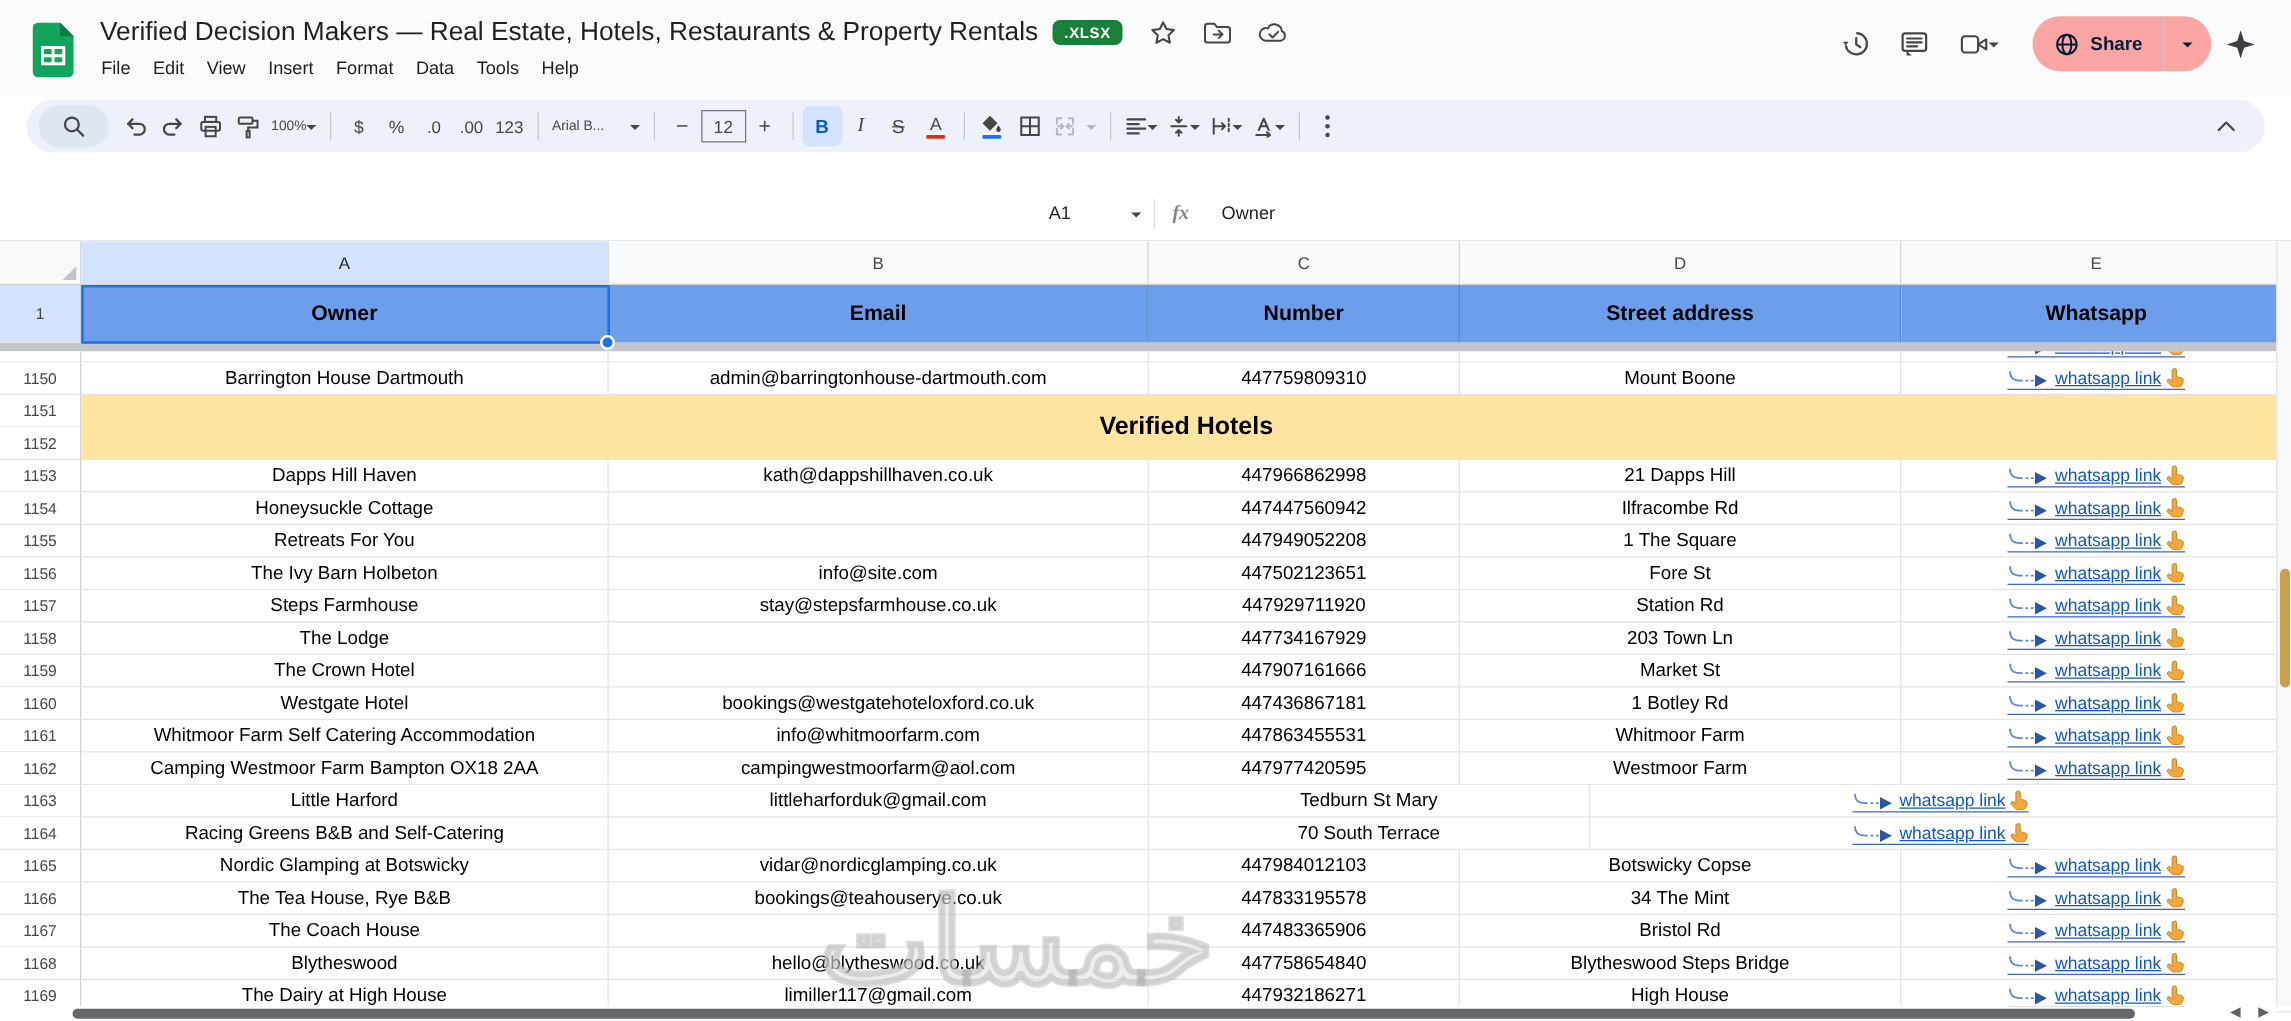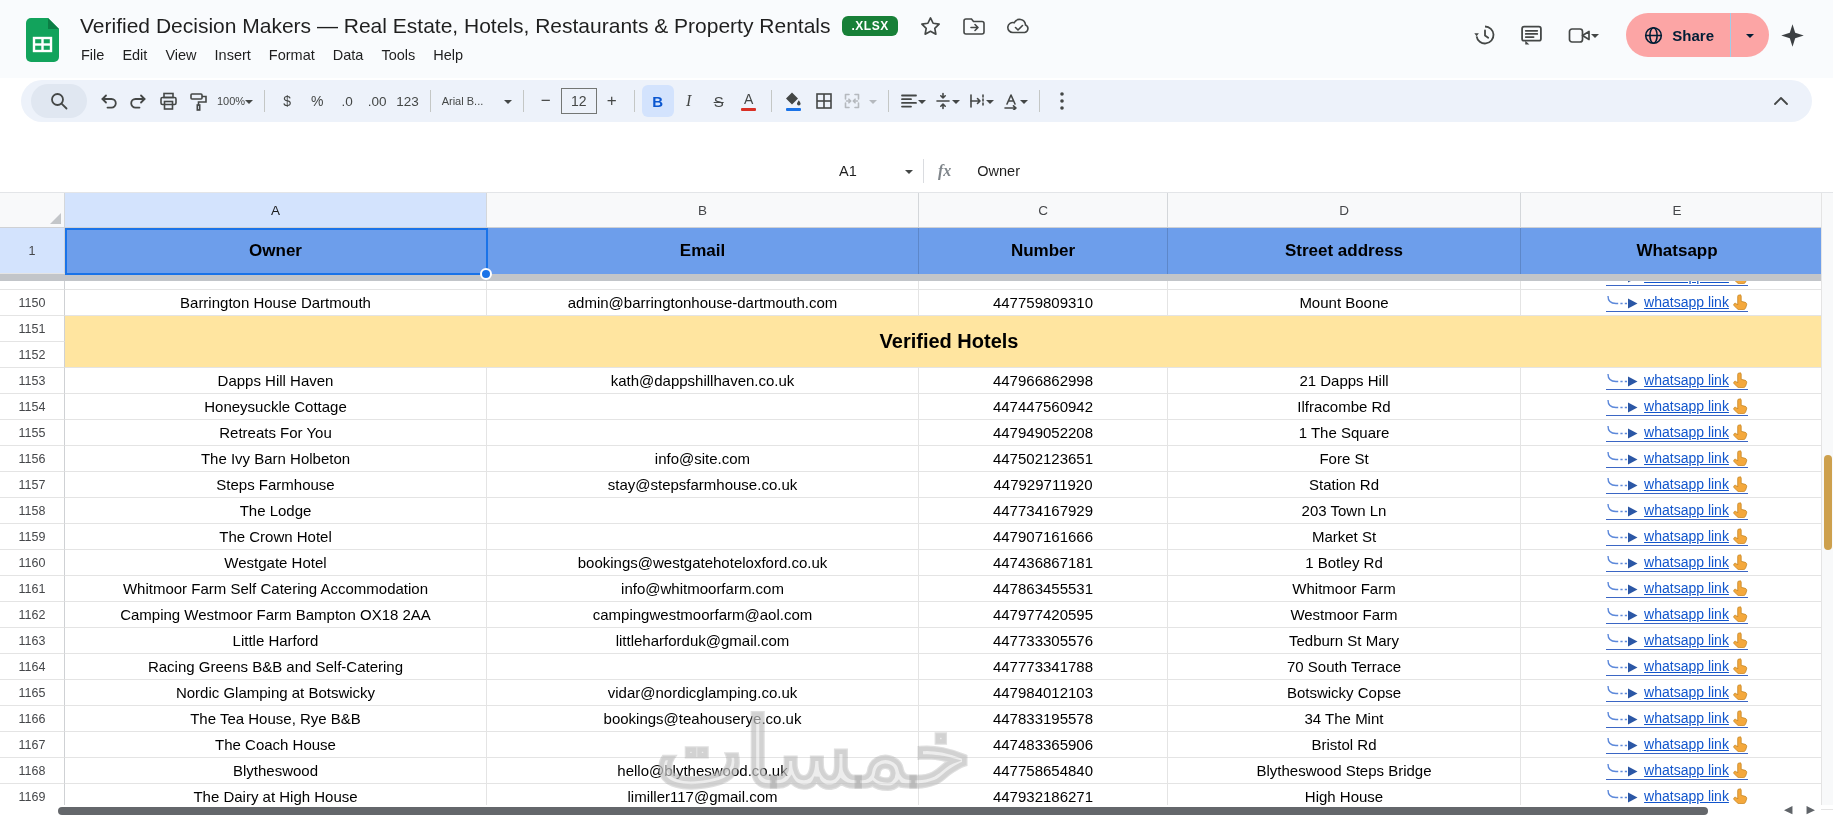--- a/index.html
+++ b/index.html
@@ -80,21 +80,21 @@
   .sliver { height:9px; overflow:hidden; position:relative; }
   .sliver .row { margin-top:-17px; }
   .row { display:flex; height:26px; }
   .cell { display:flex; align-items:center; justify-content:center; font-size:15px; color:#000;
     border-right:1px solid #e4e4e4; border-bottom:1px solid #e4e4e4; overflow:hidden; white-space:nowrap; cursor:cell; }
   .band-row { display:flex; height:52px; }
   .gut2 { display:flex; flex-direction:column; width:65px; flex:none; }
   .gut2 .gut { flex:1; width:100%; }
   .band { flex:1; background:#ffe5a0; display:flex; align-items:center; justify-content:center;
     font-weight:bold; font-size:20px; color:#000; border-bottom:1px solid #e4e4e4; cursor:cell; }
-  .wa { display:inline-flex; align-items:center; gap:4px; border-bottom:1px solid #3b66c4;
+  .wa { display:inline-flex; align-items:flex-end; gap:4px; border-bottom:1px solid #3b66c4;
     padding-bottom:1px; cursor:pointer; }
   .wa .lnk { color:#1155cc; font-size:14px; text-decoration:underline; }
   .sel-overlay { position:absolute; left:65px; top:35px; width:423px; height:47px;
     border:2px solid #1a73e8; pointer-events:none; }
   .fill-handle { position:absolute; left:480px; top:75px; width:12px; height:12px; border-radius:50%;
     background:#1a73e8; border:2px solid #fff; cursor:crosshair; }
   .watermark { position:absolute; left:655px; top:505px; font-size:95px; font-weight:bold;
     color:rgba(225,225,225,.6); -webkit-text-stroke:2.5px rgba(140,140,140,.28);
     pointer-events:none; z-index:5; white-space:nowrap;text-align:center; }
   .vscroll { position:absolute; right:0; top:0; bottom:12px; width:12px; background:#f8f9fa;
@@ -617,41 +617,39 @@
             <svg width="15" height="16" viewBox="0 0 15 16">
               <path d="M6.2 1.2 c.9 -.8 2 -.3 2 .9 v5.2 l3.9 1 c1.3 .4 1.9 1.5 1.5 2.8 l-.9 2.7 c-.4 1.2 -1.5 1.9 -2.7 1.9 h-3.6 c-.8 0 -1.6 -.3 -2.2 -.9 l-3 -3 c-.8 -.8 -.6 -2 .4 -2.4 .6 -.3 1.4 -.1 1.9 .4 l1.2 1.2 v-8.4 c0 -.5 .2 -1 .5 -1.4 z" fill="#f4a83c" stroke="#bf7d16" stroke-width=".7"></path>
             </svg>
           </span>
         </div>
       </div>
       <div class="row">
         <div class="gut w-gut">1163</div>
         <div class="cell w-a">Little Harford</div>
         <div class="cell w-b">littleharforduk@gmail.com</div>
-        <div class="cell w-c">447733305576</div>
         <div class="cell w-d">Tedburn St Mary</div>
         <div class="cell w-e" style="border-right: none;">
           <span class="wa">
             <svg width="34" height="14" viewBox="0 0 34 14">
               <path d="M2 1 q0 7.5 8 7.5" fill="none" stroke="#5c88da" stroke-width="1.4"></path>
               <line x1="10" y1="8.5" x2="22" y2="8.5" stroke="#5c88da" stroke-width="1.4" stroke-dasharray="2.2 2.2"></line>
               <path d="M22 3.5 l9.5 5 -9.5 5 z" fill="#2b57a5"></path>
             </svg>
             <span class="lnk">whatsapp link</span>
             <svg width="15" height="16" viewBox="0 0 15 16">
               <path d="M6.2 1.2 c.9 -.8 2 -.3 2 .9 v5.2 l3.9 1 c1.3 .4 1.9 1.5 1.5 2.8 l-.9 2.7 c-.4 1.2 -1.5 1.9 -2.7 1.9 h-3.6 c-.8 0 -1.6 -.3 -2.2 -.9 l-3 -3 c-.8 -.8 -.6 -2 .4 -2.4 .6 -.3 1.4 -.1 1.9 .4 l1.2 1.2 v-8.4 c0 -.5 .2 -1 .5 -1.4 z" fill="#f4a83c" stroke="#bf7d16" stroke-width=".7"></path>
             </svg>
           </span>
         </div>
       </div>
       <div class="row">
         <div class="gut w-gut">1164</div>
         <div class="cell w-a">Racing Greens B&amp;B and Self-Catering</div>
         <div class="cell w-b"></div>
-        <div class="cell w-c">447773341788</div>
         <div class="cell w-d">70 South Terrace</div>
         <div class="cell w-e" style="border-right: none;">
           <span class="wa">
             <svg width="34" height="14" viewBox="0 0 34 14">
               <path d="M2 1 q0 7.5 8 7.5" fill="none" stroke="#5c88da" stroke-width="1.4"></path>
               <line x1="10" y1="8.5" x2="22" y2="8.5" stroke="#5c88da" stroke-width="1.4" stroke-dasharray="2.2 2.2"></line>
               <path d="M22 3.5 l9.5 5 -9.5 5 z" fill="#2b57a5"></path>
             </svg>
             <span class="lnk">whatsapp link</span>
             <svg width="15" height="16" viewBox="0 0 15 16">

